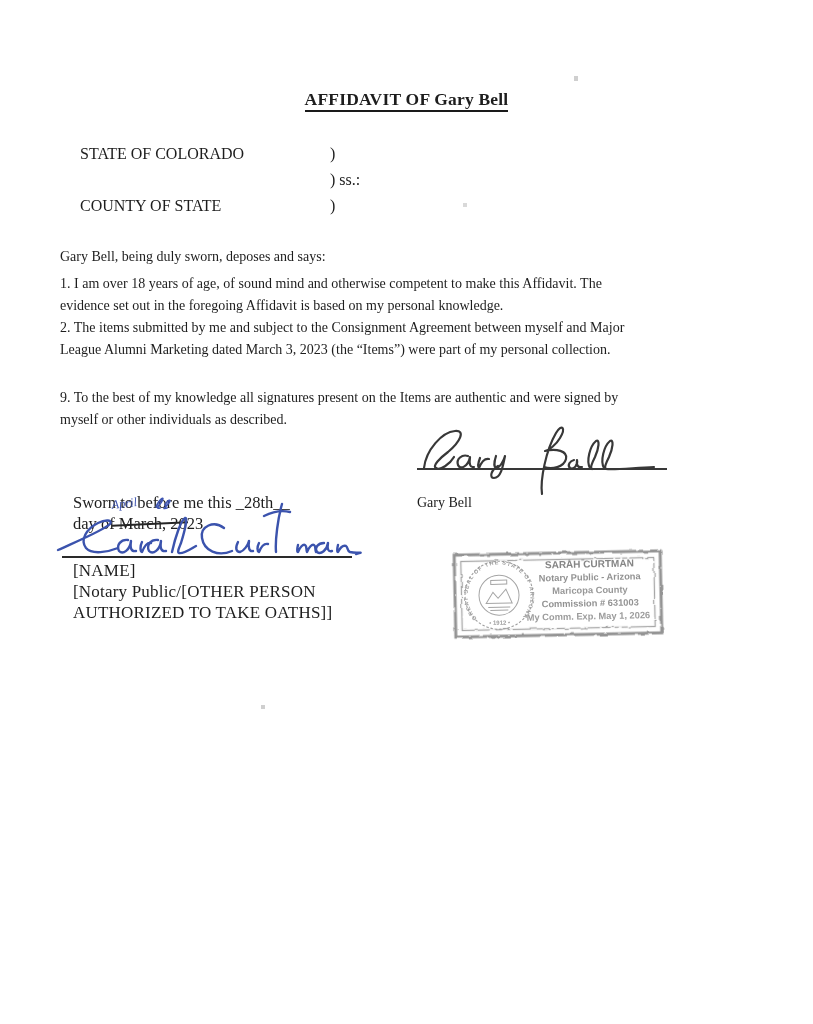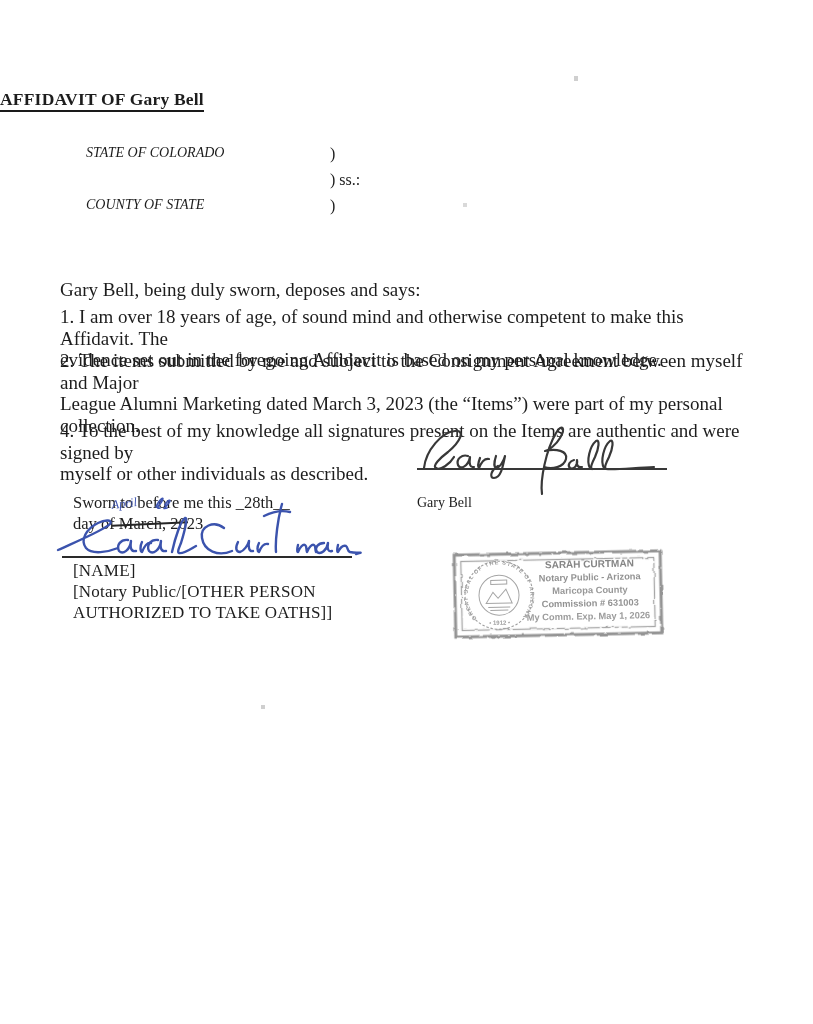--- a/index.html
+++ b/index.html
@@ -8,29 +8,29 @@
     width:813px;height:1024px;
     background:#ffffff;
     font-family:"Liberation Serif", serif;
     color:#1d1d1d;
     overflow:hidden;
     margin:0 auto;
   }
   .abs{position:absolute;}
 
   
-  .title-row{left:0;right:0;top:89px;font-size:17.5px;font-weight:bold;letter-spacing:.2px;}
+  .title-row{left:0;right:0;top:89px;text-align:center;font-size:17.5px;font-weight:bold;letter-spacing:.2px;}
   .title-row .underlined{border-bottom:2px solid #1a1a1a;padding-bottom:1px;}
 
   
-  .venue-label{left:86px;font-size:14px;font-style:italic;}
+  .venue-label{left:80px;font-size:16px;}
   .venue-paren{left:330px;font-size:16px;}
 
   
-  .body-text{left:60px;font-size:19px;line-height:21.5px;white-space:pre-line;width:700px;margin-top:33px;}
+  .body-text{left:60px;font-size:14px;line-height:21.5px;white-space:pre-line;width:700px;}
 
   
   .sig-svg{overflow:visible;}
   .sig-line{height:1.8px;background:#383838;}
   .printed-name{left:417px;top:495px;font-size:14px;}
 
   
   .jurat-line{left:73px;font-size:16.5px;}
   .struck{position:relative;display:inline-block;}
   .strike-mark{left:112px;top:523px;width:76px;height:1.8px;background:#262626;transform:rotate(-2.5deg);}
@@ -60,21 +60,21 @@
   <div class="abs venue-paren" style="top:145px">)</div>
   <div class="abs venue-paren" style="top:171px">) ss.:</div>
   <div class="abs venue-label" style="top:197px">COUNTY OF STATE</div>
   <div class="abs venue-paren" style="top:197px">)</div>
 
   <div class="abs body-text" style="top:246px">Gary Bell, being duly sworn, deposes and says:</div>
   <div class="abs body-text" style="top:273px">1. I am over 18 years of age, of sound mind and otherwise competent to make this Affidavit. The
 evidence set out in the foregoing Affidavit is based on my personal knowledge.</div>
   <div class="abs body-text" style="top:317px">2. The items submitted by me and subject to the Consignment Agreement between myself and Major
 League Alumni Marketing dated March 3, 2023 (the “Items”) were part of my personal collection.</div>
-  <div class="abs body-text" style="top:387px">4. To the best of my knowledge all signatures present on the Items are authentic and were signed by
+  <div class="abs body-text" style="top:387px">9. To the best of my knowledge all signatures present on the Items are authentic and were signed by
 myself or other individuals as described.</div>
 
   <svg class="abs sig-svg" style="left:406px;top:420px" width="270" height="80" viewBox="0 0 270 80" aria-label="Gary Bell (handwritten signature)">
     <g fill="none" stroke="#383838" stroke-width="2.2" stroke-linecap="round" stroke-linejoin="round">
       <path d="M18,48 C20,30 36,12 49,11 C60,10 54,22 42,32 C34,38 26,46 30,48 C34,51 44,44 48,37"></path>
       <path d="M62,36 C56,34 50,39 52,45 C54,50 62,47 64,37 C63,44 64,48 68,47"></path>
       <path d="M74,38 C72,43 72,47 73,48 C75,43 78,38 83,39"></path>
       <path d="M90,36 C88,42 88,47 90,48 C94,48 98,40 99,36 C97,46 95,58 88,58 C83,58 85,50 92,46"></path>
       <path d="M136,74 C134,60 140,30 150,13 C156,3 160,8 154,18 C150,25 143,30 139,31 C150,28 162,31 160,39 C158,47 146,50 138,47"></path>
       <path d="M168,40 C164,41 161,45 164,48 C168,50 172,45 171,40 C170,45 172,48 176,47"></path>

